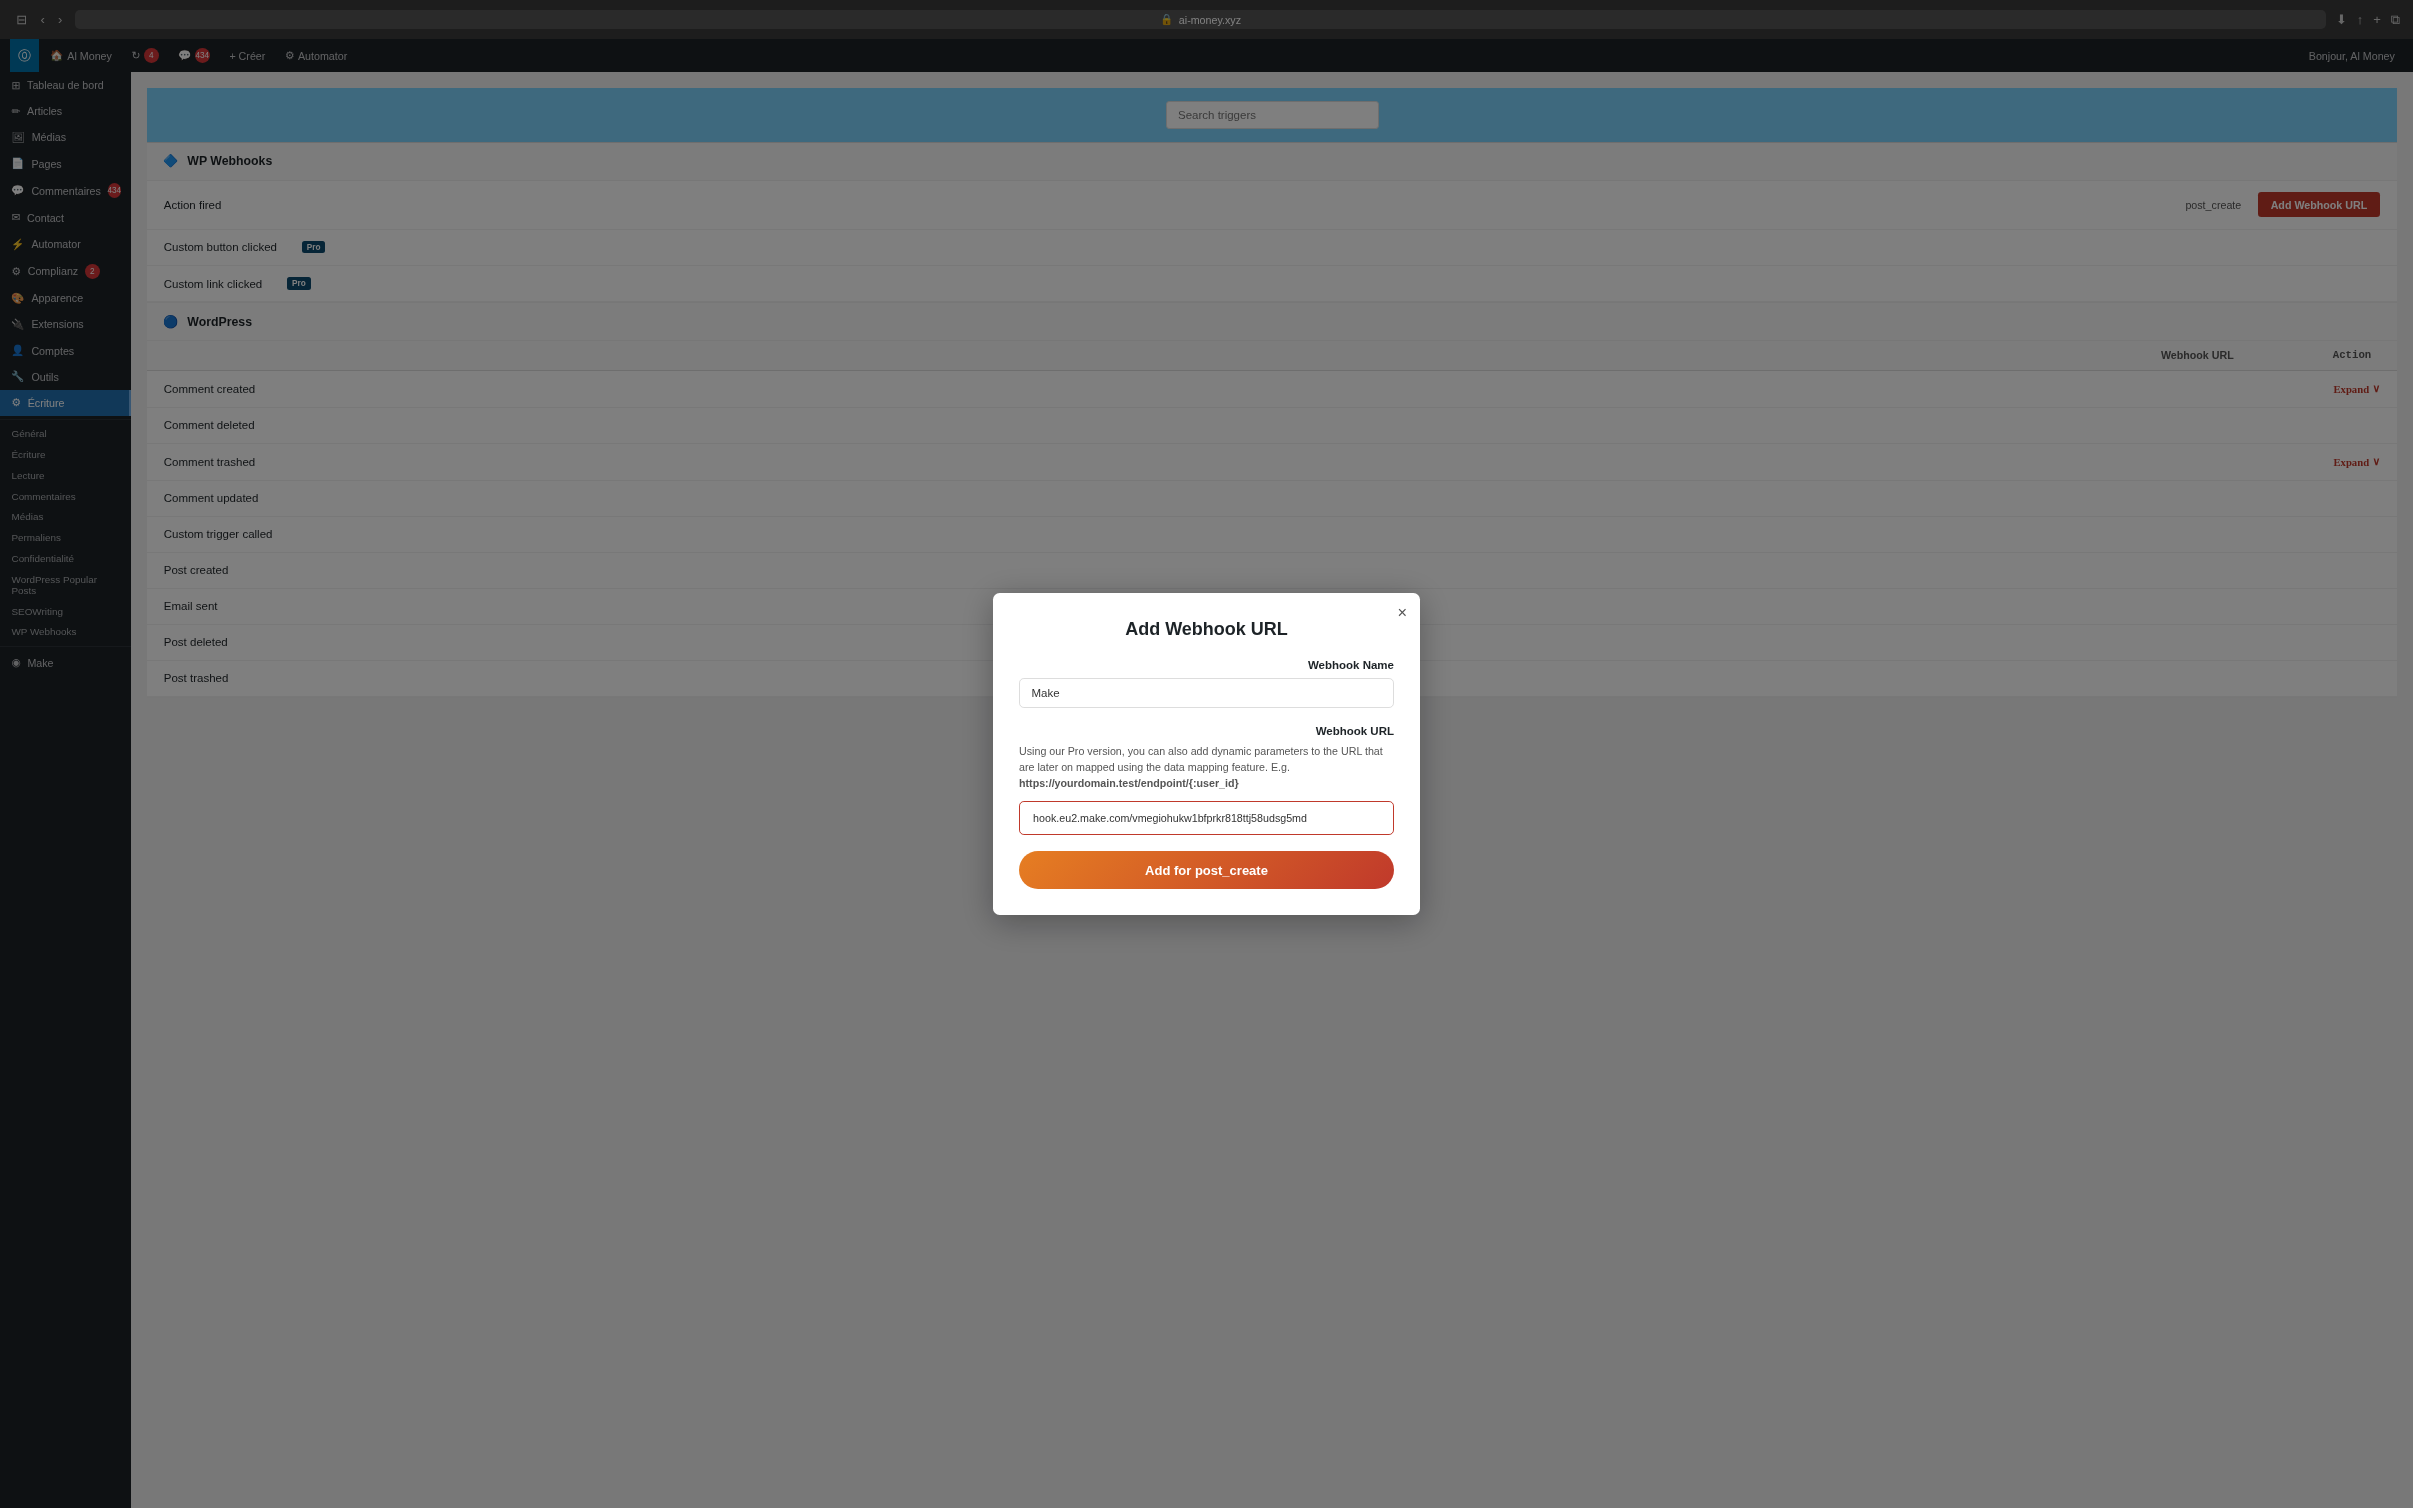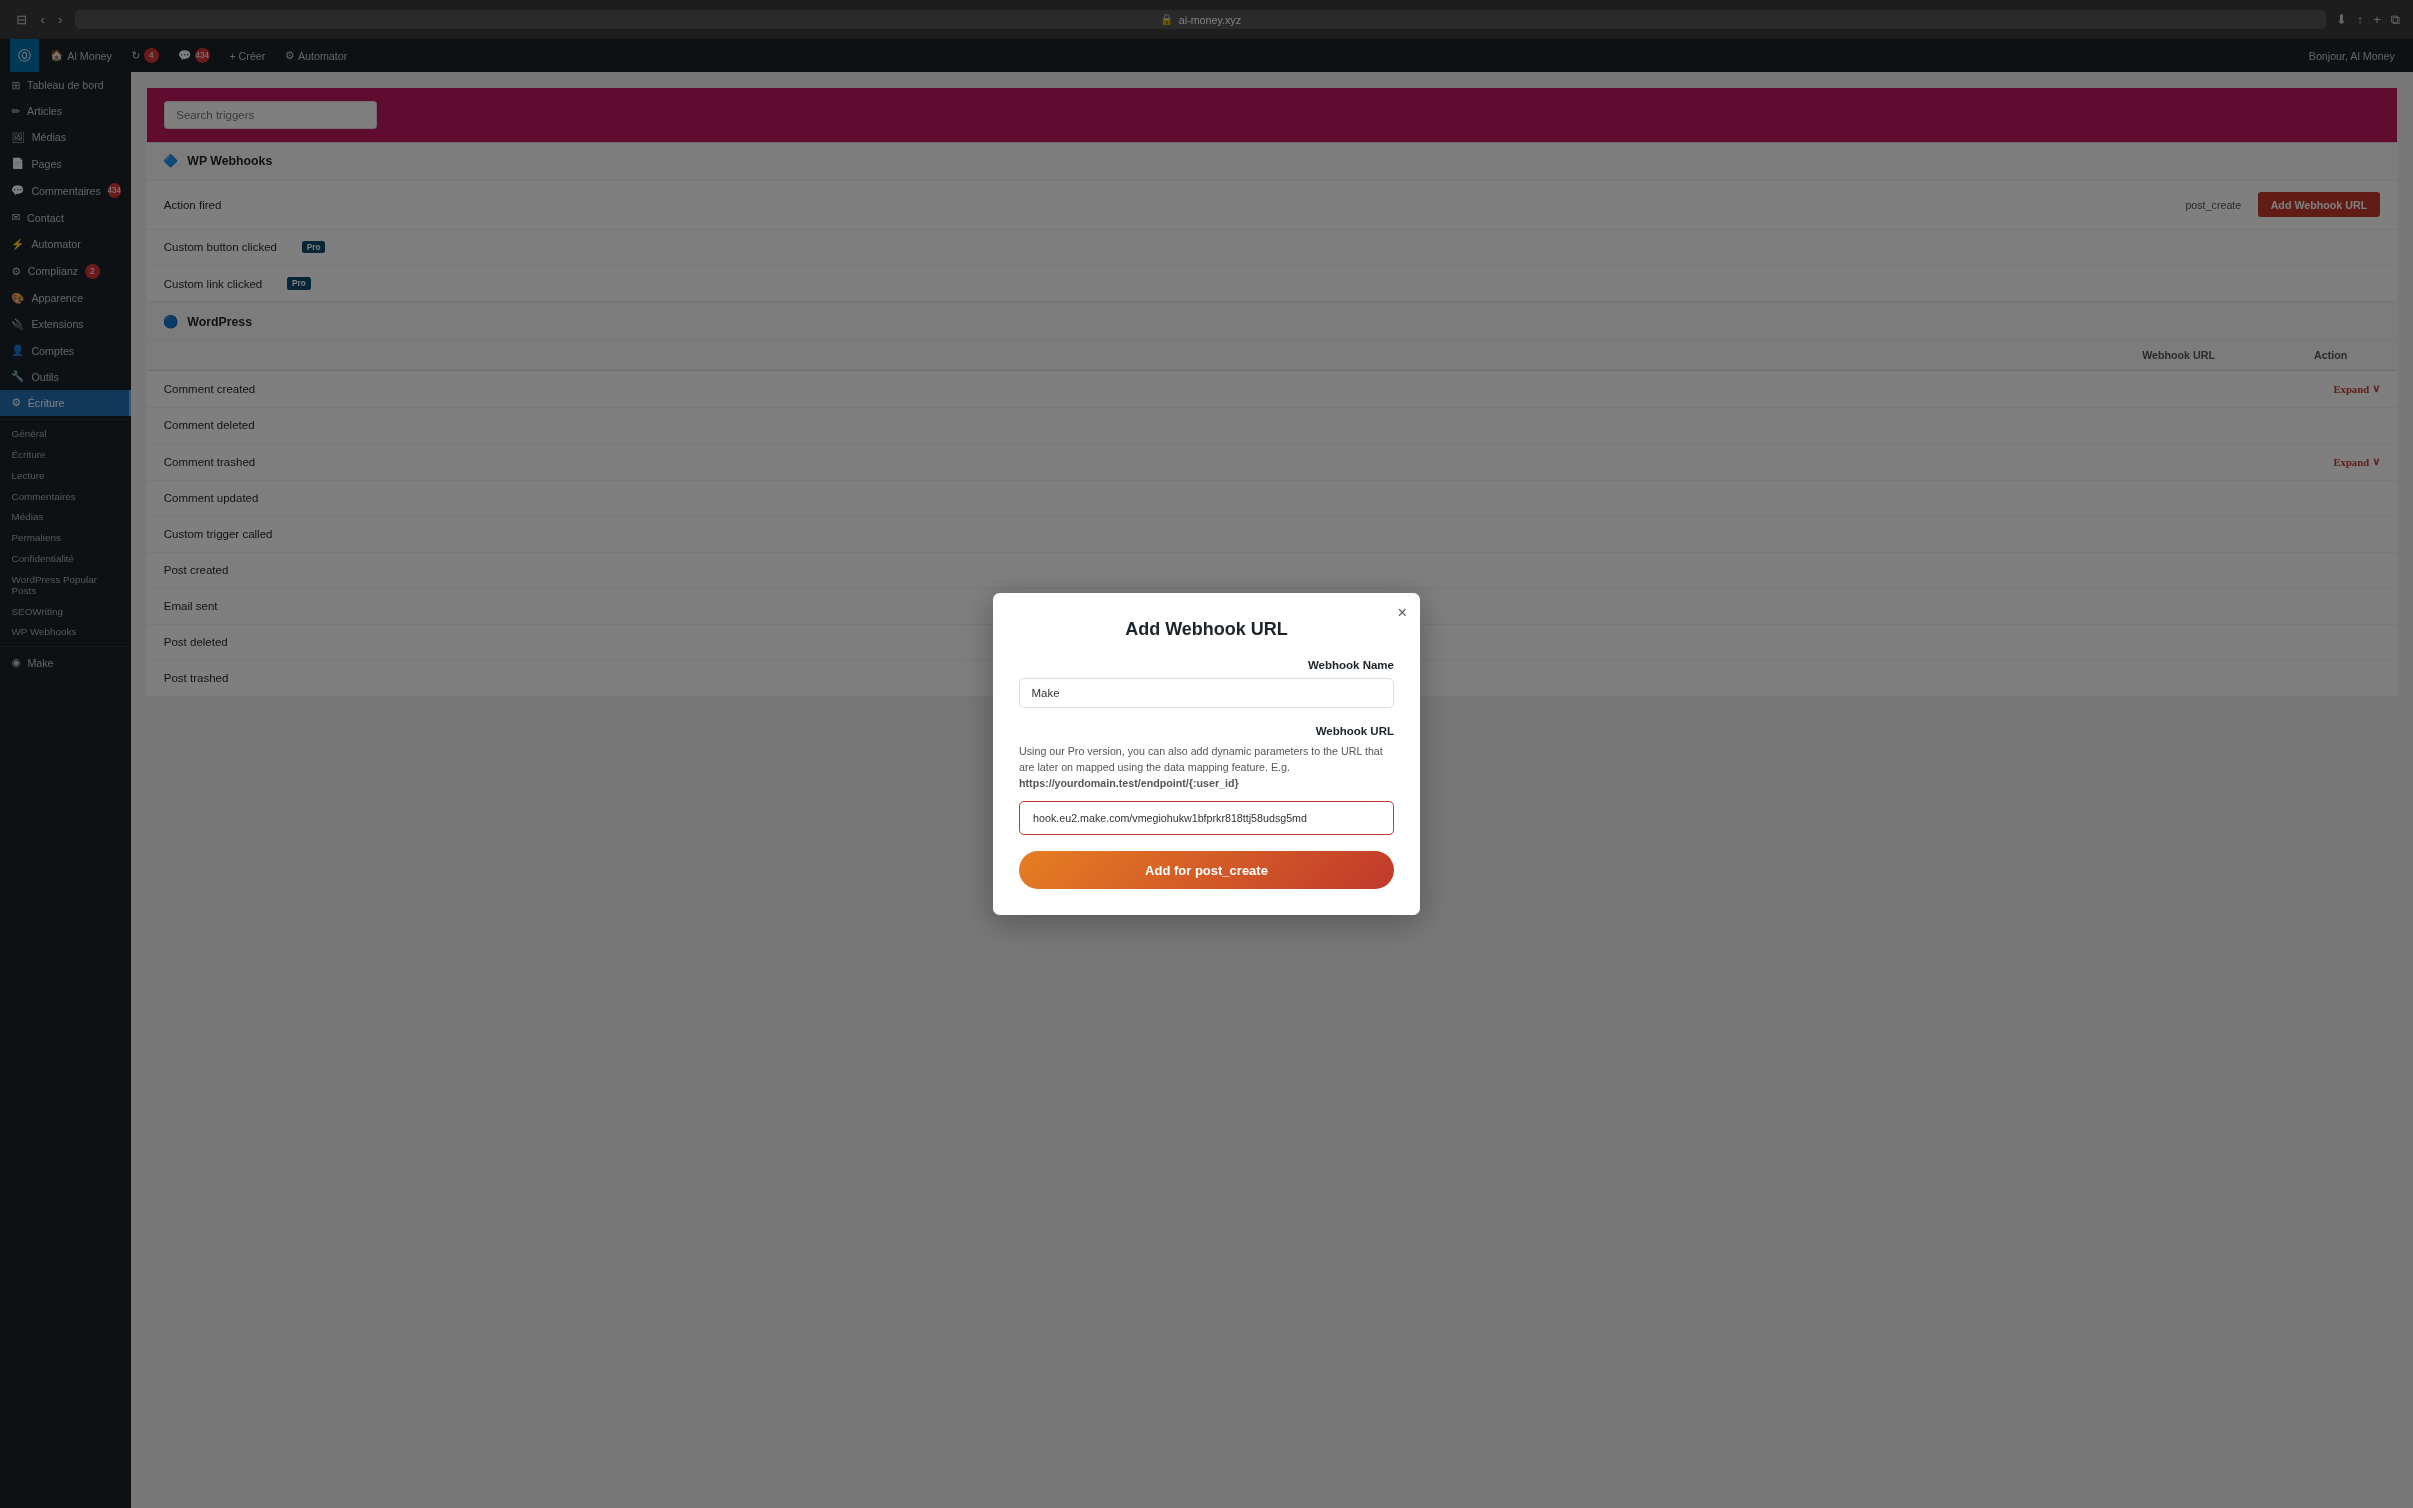--- a/index.html
+++ b/index.html
@@ -102,25 +102,26 @@
 
     
     .main-content { flex: 1; overflow-y: auto; padding: 16.4px; position: relative; background: #f0f0f1; }
 
     
     .content-wrap { background: #fff; }
 
     
     .search-area {
       padding: 13px 16.4px;
-      background: #be185d;
+      background: #7dd3fc;
       border-bottom: 0.8px solid #ddd;
       display: flex;
       align-items: center;
       gap: 9.9px;
+      justify-content: center;
     }
     .search-input {
       background: #fff;
       border: 0.8px solid #ddd;
       border-radius: 3.3px;
       padding: 6.6px 11.5px;
       font-size: 11.5px;
       color: #333;
       width: 213px;
     }
@@ -446,21 +447,21 @@
       </div>
 
       <div class="plugin-section">
         <div class="plugin-header">
           <span>🔵</span>
           <span>WordPress</span>
         </div>
 
         <div class="column-headers">
           <span class="col-header" style="margin-left:auto; margin-right:99px;">Webhook URL</span>
-          <span class="col-header" style="margin-right:33px;">Action</span>
+          <span class="col-header" style="margin-right:9px;font-family:Liberation Mono, monospace;">Action</span>
         </div>
 
         <div class="trigger-row">
           <span>Comment created</span>
           <div class="trigger-actions">
             <span class="expand-btn">Expand <span>∨</span></span>
           </div>
         </div>
 
         <div class="trigger-row">

